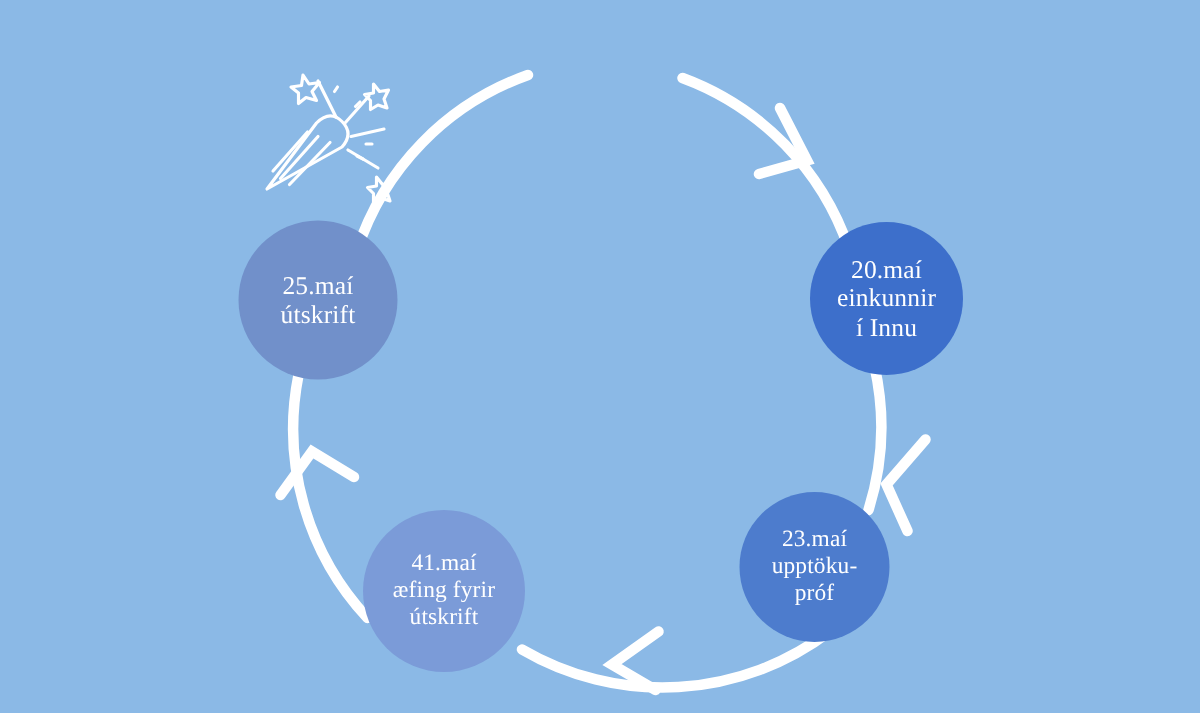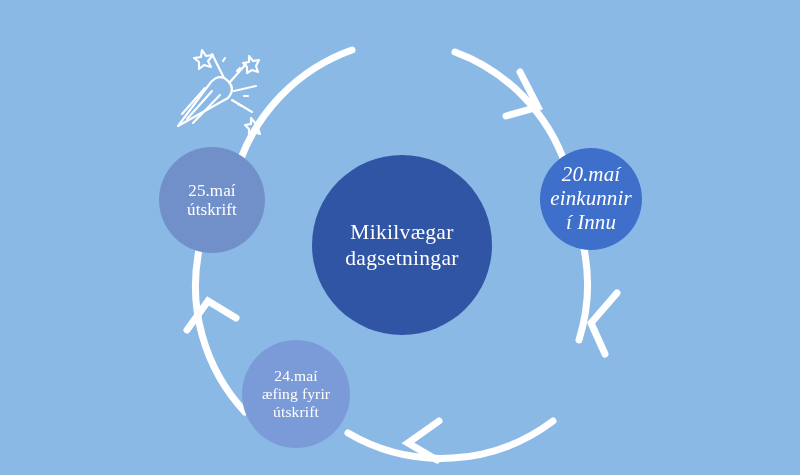--- a/index.html
+++ b/index.html
@@ -65,23 +65,22 @@
     background: #3867bd;
     font-size: 15.6px;
     z-index: 4;
   }
   #node-2 {
     left: 540px;
     top: 148px;
     width: 102px;
     height: 102px;
     background: #3d6fcb;
-    font-size: 21px;
+    font-size: 17px;
     z-index: 4;
-    font-style: italic;
   }
   #node-3 {
     left: 493px;
     top: 328px;
     width: 100px;
     height: 100px;
     background: #4d7ccd;
     font-size: 15.6px;
     z-index: 4;
   }
@@ -158,35 +157,36 @@
       <path d="M 76 58 L 80 58"></path>
       <path d="M 55 23 L 57 20"></path>
       <path d="M 70 66 L 74 68"></path>
 
       <path d="M 34 12 L 38 18 L 45 17 L 40 23 L 43 29 L 36 27 L 31 31 L 31 24 L 26 20 L 33 19 Z"></path>
       <path d="M 81 18 L 85 23 L 91 22 L 88 28 L 90 34 L 84 32 L 79 35 L 79 29 L 75 25 L 81 24 Z"></path>
       <path d="M 83 80 L 87 85 L 93 84 L 90 90 L 92 96 L 86 94 L 81 97 L 81 91 L 77 87 L 83 86 Z"></path>
     </g>
   </svg>
 
-  <div class="node-circle" id="center-node" style="background: rgb(47, 85, 164); color: rgb(255, 255, 255);">
-    <span class="node-label">Mikilvægar
-dagsetningar</span>
-  </div>
 
 
   <div class="node-circle" id="node-2" style="background: rgb(61, 111, 203); color: rgb(255, 255, 255);">
     <span class="node-label">20.maí
 einkunnir
 í Innu</span>
   </div>
 
+  <div class="node-circle" id="node-3" style="background: rgb(77, 124, 205); color: rgb(255, 255, 255);">
+    <span class="node-label">23.maí
+upptöku-
+próf</span>
+  </div>
 
   <div class="node-circle" id="node-4" style="background: rgb(123, 155, 216); color: rgb(255, 255, 255);">
-    <span class="node-label">24.maí
+    <span class="node-label">41.maí
 æfing fyrir
 útskrift</span>
   </div>
 
   <div class="node-circle" id="node-5" style="background: rgb(113, 144, 202); color: rgb(255, 255, 255);">
     <span class="node-label">25.maí
 útskrift</span>
   </div>
 
 </div>

